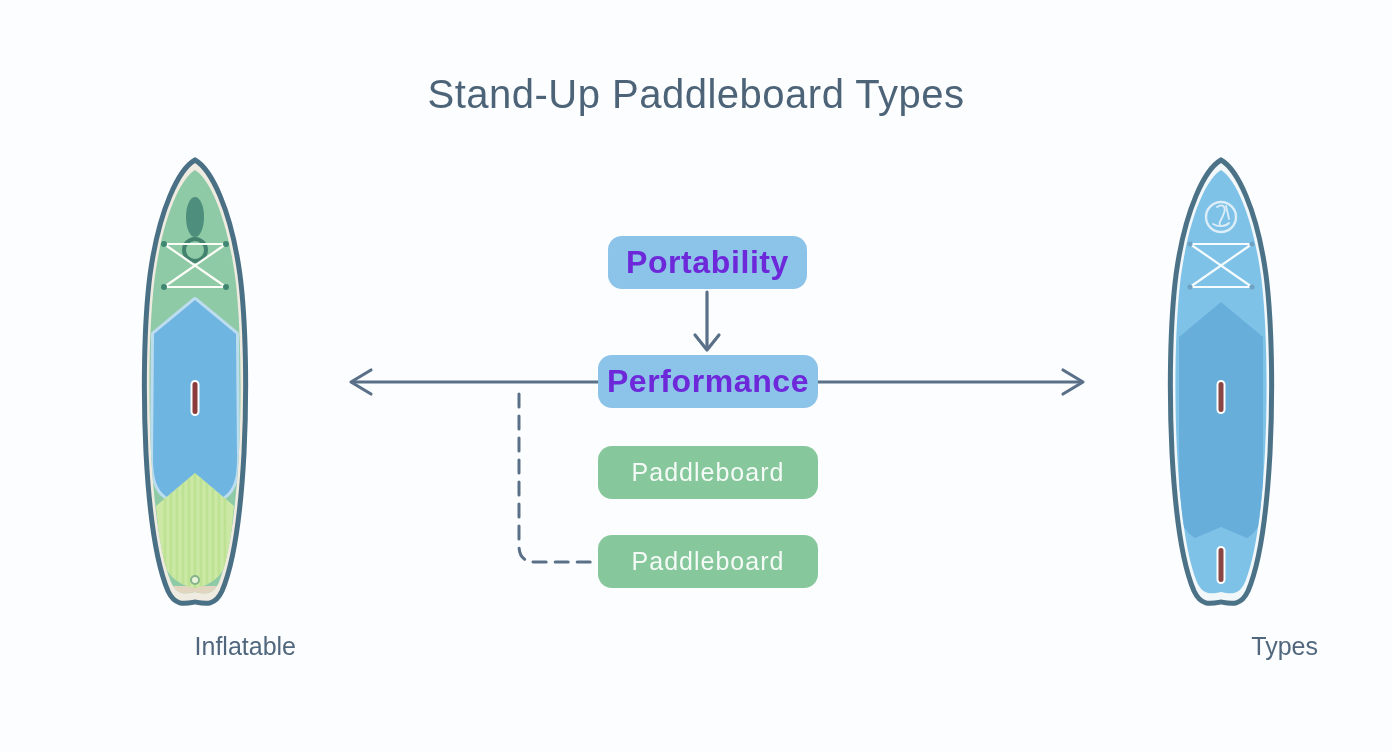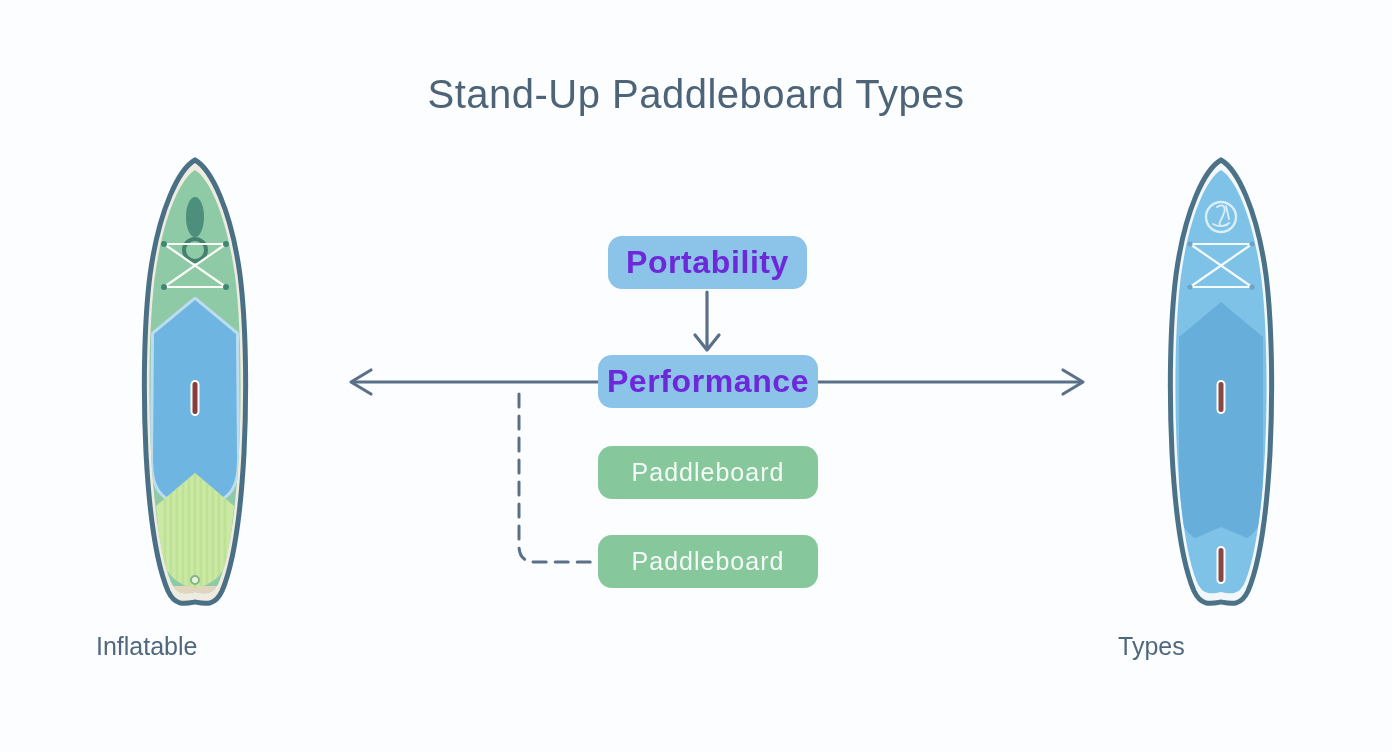--- a/index.html
+++ b/index.html
@@ -27,21 +27,21 @@
   .n-portability  { left:608px; top:236px; width:199px; height:53px; }
   .n-duratability { left:598px; top:355px; width:220px; height:53px; }
   .n-durability   { left:598px; top:446px; width:220px; height:53px; }
   .n-performance  { left:598px; top:535px; width:220px; height:53px; }
   .board { position:absolute; z-index:2; }
   .board-inflatable { left:137px; top:157px; }
   .board-hard      { left:1163px; top:157px; }
   .board-label {
     position:absolute; z-index:2;
     font-size:25px; color:#51677D; font-weight:500;
-    text-align:left; width:200px;
+    text-align:right; width:200px;
   }
   .label-inflatable { left:96px;  top:632px; }
   .label-hard       { left:1118px; top:632px; }
 </style>
 </head>
 <body>
 
 <div class="title">Stand-Up Paddleboard Types</div>
 
 <svg class="connectors" width="1392" height="752" viewBox="0 0 1392 752">

